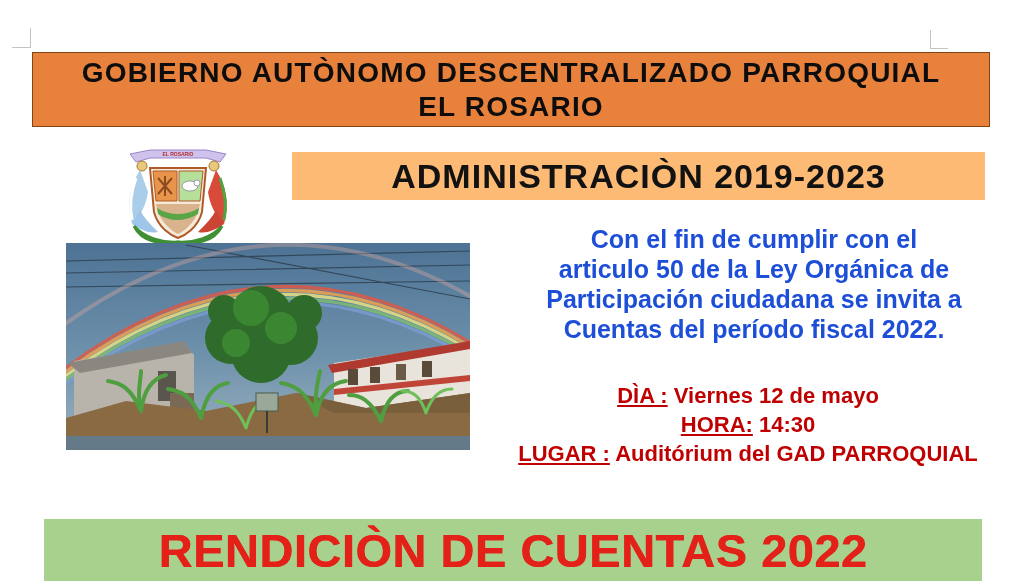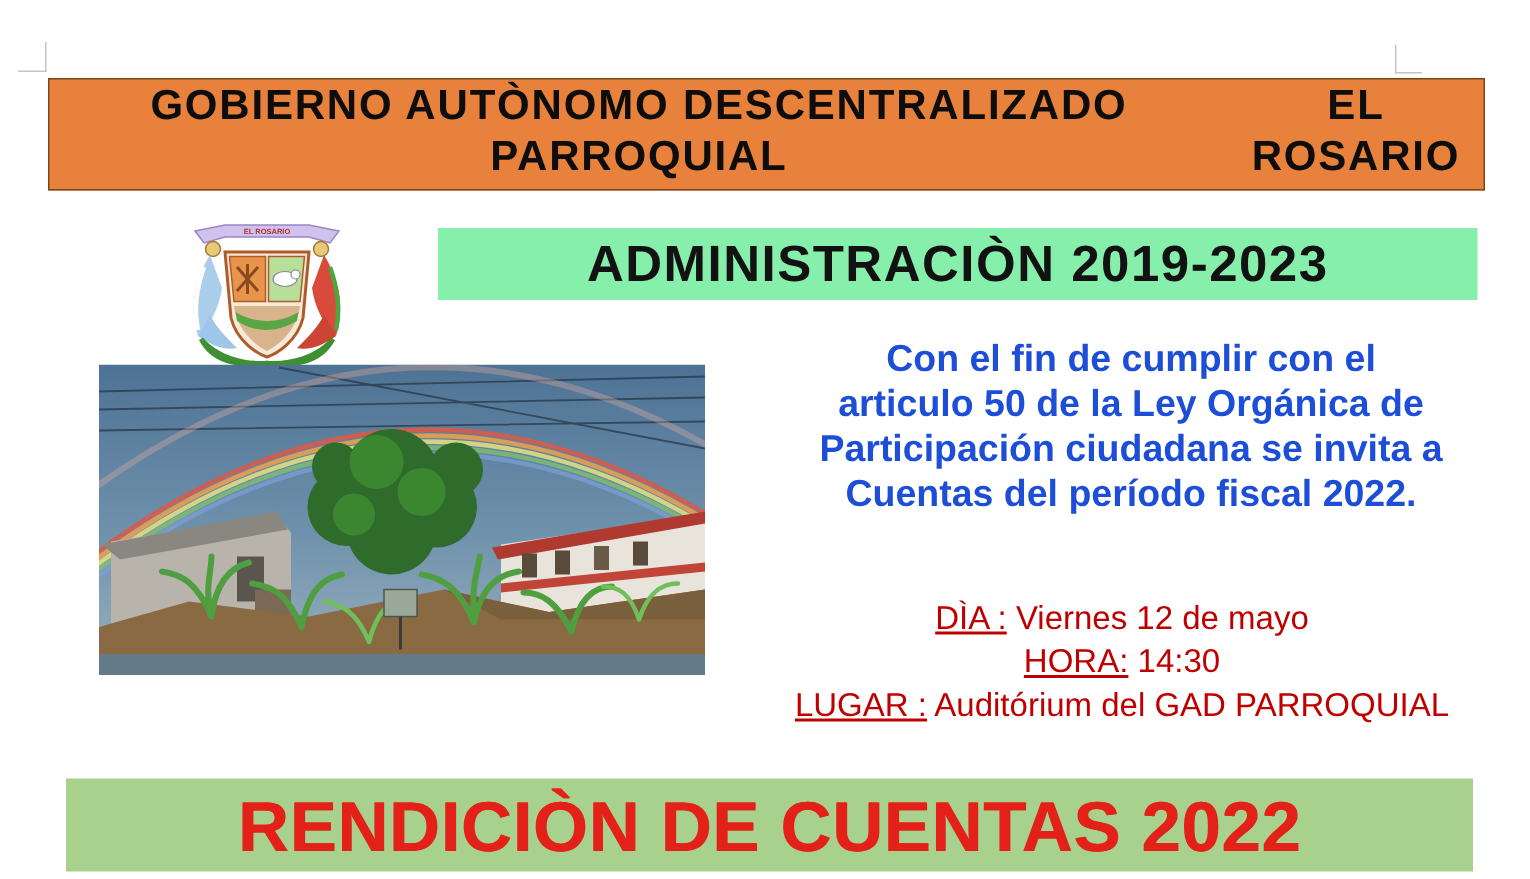--- a/index.html
+++ b/index.html
@@ -10,43 +10,43 @@
   
   .crop{position:absolute;}
   .crop.tl{left:12px;top:28px;width:18px;height:19px;
     border-right:1px solid #c4c4c4;border-bottom:1px solid #c4c4c4;}
   .crop.tr{left:930px;top:30px;width:17px;height:18px;
     border-left:1px solid #c4c4c4;border-bottom:1px solid #c4c4c4;}
   
   .header-banner{
     position:absolute;left:32px;top:52px;width:956px;height:73px;
     background:#E8813B;border:1px solid #7f4516;
-    display:flex;flex-direction:row;justify-content:center;
+    display:flex;flex-direction:column;justify-content:center;
     text-align:center;color:#0d0d0d;font-weight:bold;font-size:28px;
     letter-spacing:1.2px;line-height:34px;
   }
   
   .admin-banner{
     position:absolute;left:292px;top:152px;width:693px;height:48px;
-    background:#86efac;display:flex;align-items:center;justify-content:center;
+    background:#fdba74;display:flex;align-items:center;justify-content:center;
     color:#121212;font-weight:bold;font-size:34px;letter-spacing:1px;
   }
   
   .logo{position:absolute;left:120px;top:146px;width:116px;height:100px;}
   
   .photo{position:absolute;left:66px;top:243px;width:404px;height:207px;}
   
   .body-text{
     position:absolute;left:484px;top:224px;width:540px;
     text-align:center;color:#1d4ed8;font-weight:bold;font-size:25px;line-height:30px;
   }
   
   .event-details{
     position:absolute;left:478px;top:381px;width:540px;
-    text-align:center;font-weight:normal;font-size:22px;line-height:29px;margin-top:16px;
+    text-align:center;font-weight:bold;font-size:22px;line-height:29px;
   }
   .event-details .row{white-space:nowrap;}
   .event-details .u{text-decoration:underline;}
   
   .footer-banner{
     position:absolute;left:44px;top:483px;width:938px;height:62px;
     background:#A9D18E;display:flex;align-items:center;justify-content:center;
     font-weight:900;font-size:47px;letter-spacing:0.5px;
     text-shadow:0.5px 0 0 currentColor;
     margin-top:36px;

